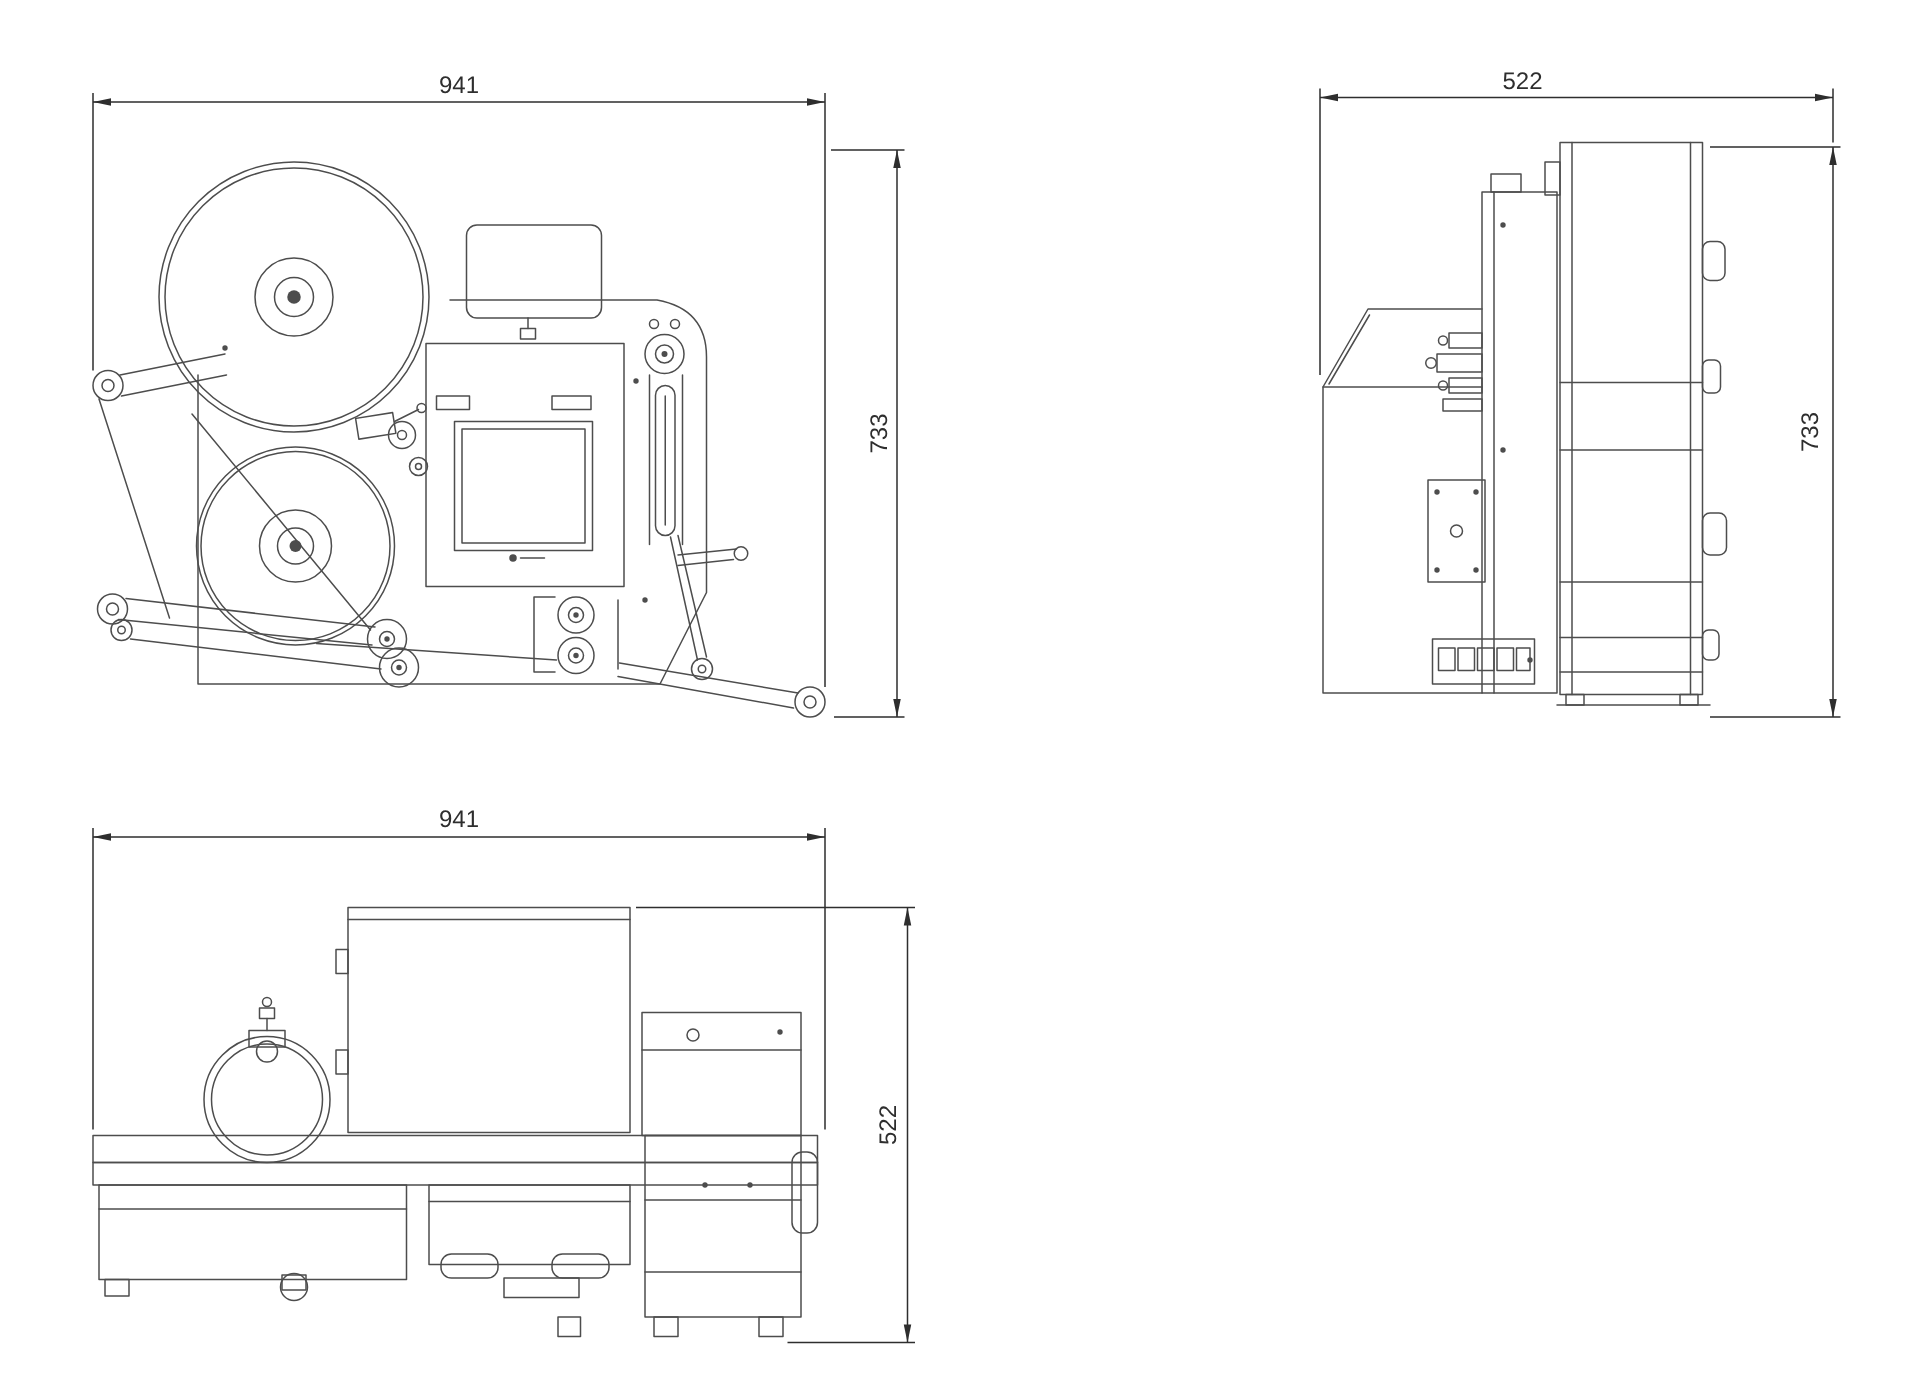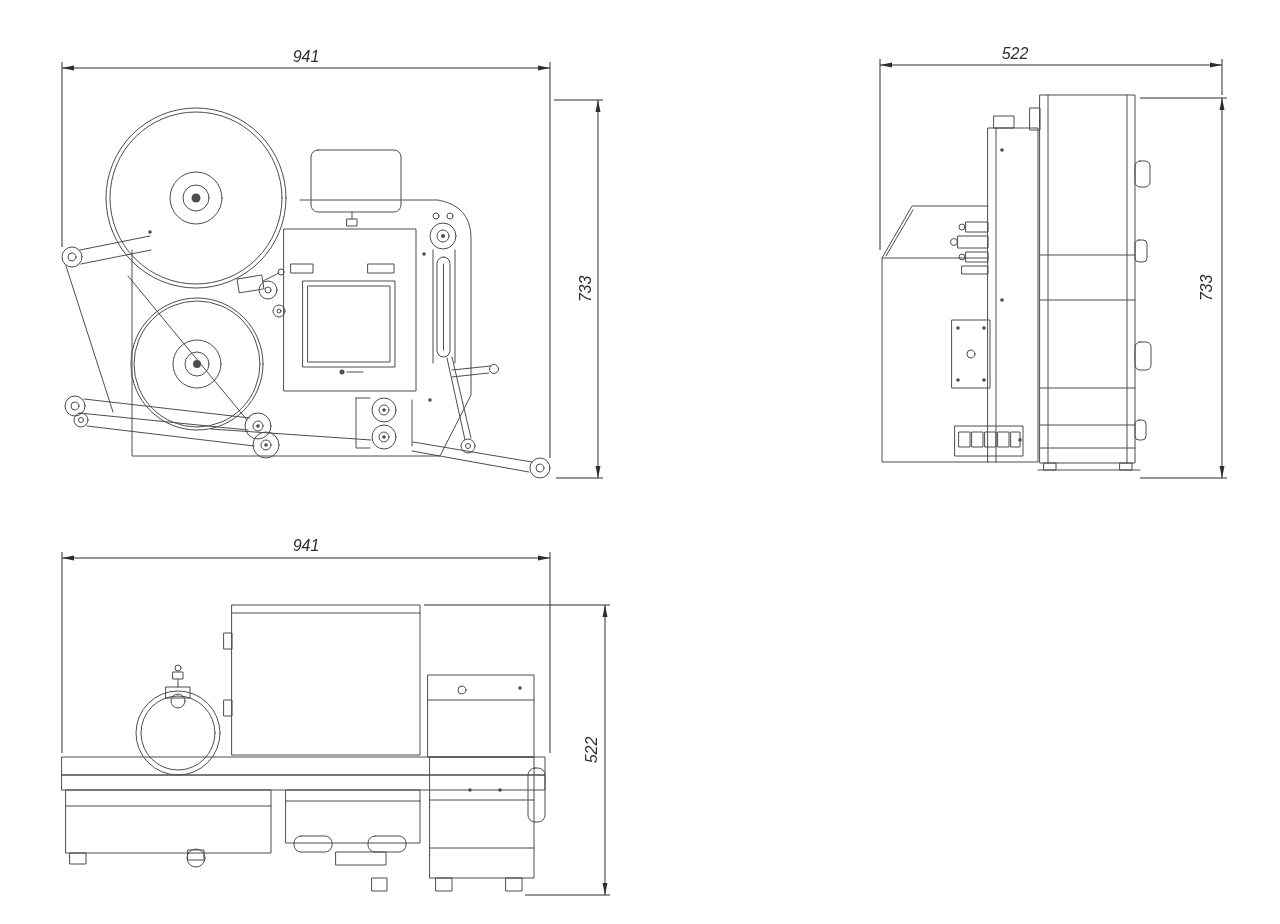--- a/index.html
+++ b/index.html
@@ -9,21 +9,20 @@
   }
   *{box-sizing:border-box;}
   html,body{margin:0;padding:0;background:var(--bg);}
   .canvas{
     position:relative;
     width:1280px;
     height:924px;
     background:var(--bg);
     font-family:"Liberation Sans",sans-serif;
     overflow:hidden;
-    font-style:italic;
   }
   .canvas svg{position:absolute;left:0;top:0;}
   .art{fill:none;stroke:var(--line);stroke-width:1;stroke-linejoin:round;stroke-linecap:round;}
   .art .art-fill{fill:var(--line);stroke:none;}
   .dim{stroke:var(--dim);stroke-width:1;fill:none;}
   .dim-arrow{fill:var(--dim);stroke:none;}
   .dim-text{font-size:16px;fill:var(--dim);font-family:"Liberation Sans",sans-serif;}
 </style>
 </head>
 <body>

